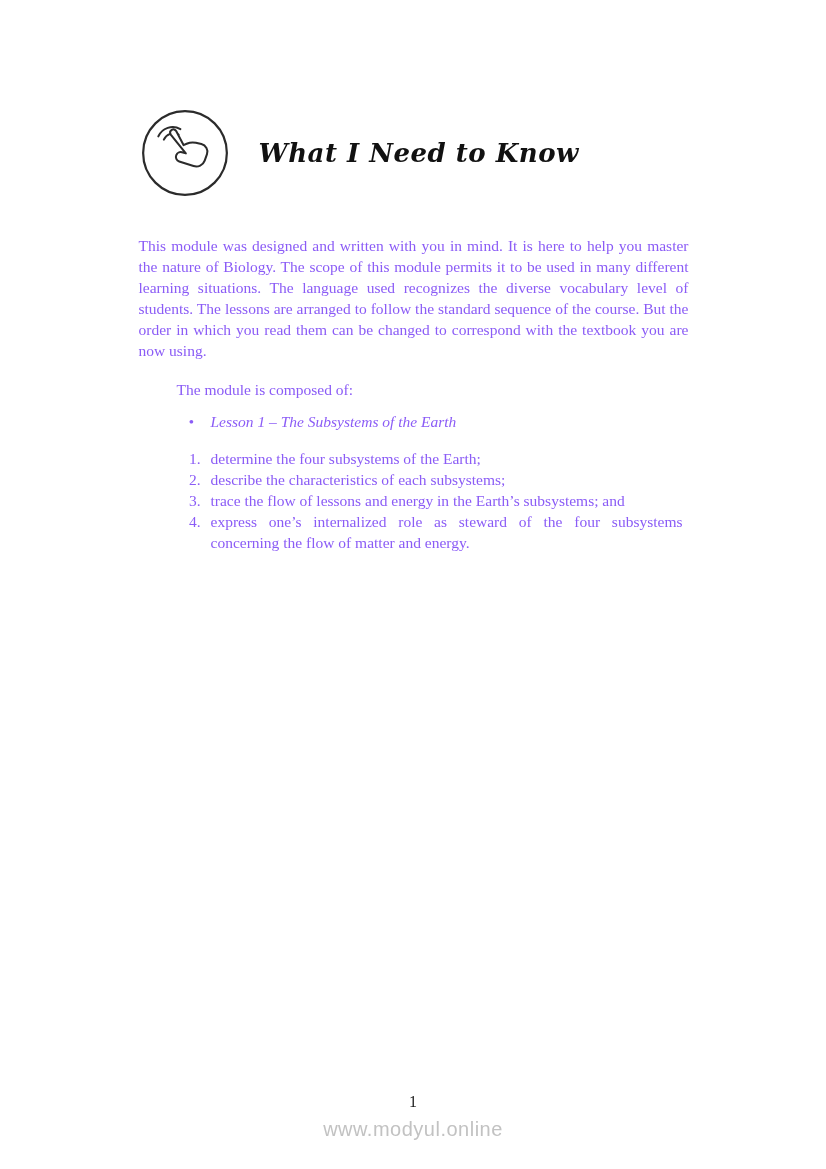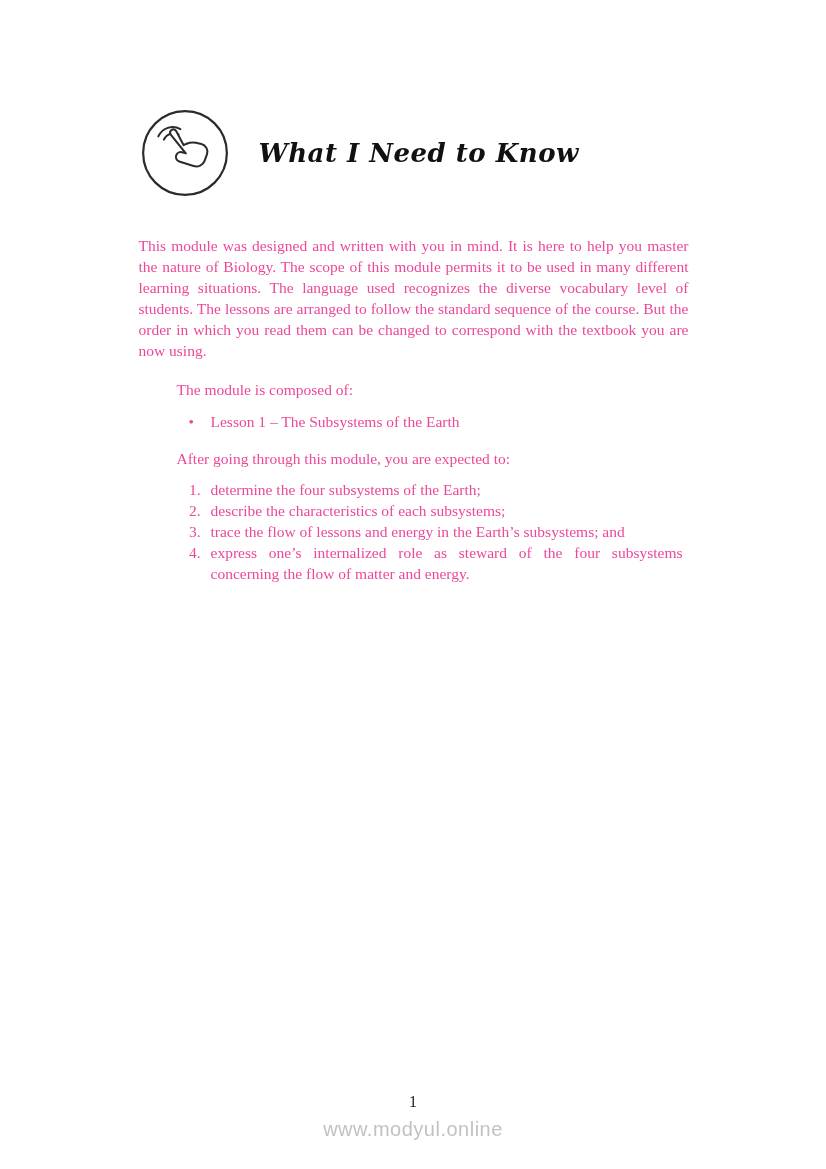--- a/index.html
+++ b/index.html
@@ -38,34 +38,35 @@
     font-size: 26px;
     font-weight: bold;
     font-style: italic;
     letter-spacing: 0.5px;
     color: #111;
   }
   
   .body-text {
     font-size: 15.5px;
     line-height: 1.36;
-    color: #ec4899;
+    color: #8b5cf6;
   }
   .intro {
     text-align: justify;
     margin-bottom: 18px;
   }
   .lead {
     margin-bottom: 10px;
     margin-left: 38px;
   }
   ul.bullet-list {
     list-style: none;
     margin: 0 0 16px 0;
     padding-left: 50px;
+    font-style: italic;
   }
   ul.bullet-list > li {
     position: relative;
     padding-left: 22px;
     line-height: 1.36;
   }
   ul.bullet-list > li::before {
     content: "\2022";
     position: absolute;
     left: 0;
@@ -140,21 +141,20 @@
     </header>
 
     <p class="body-text intro">This module was designed and written with you in mind. It is here to help you master the nature of Biology. The scope of this module permits it to be used in many different learning situations. The language used recognizes the diverse vocabulary level of students. The lessons are arranged to follow the standard sequence of the course. But the order in which you read them can be changed to correspond with the textbook you are now using.</p>
 
     <p class="body-text lead">The module is composed of:</p>
 
     <ul class="bullet-list body-text">
       <li>Lesson 1 – The Subsystems of the Earth</li>
     </ul>
 
-    <p class="body-text lead">After going through this module, you are expected to:</p>
 
     <ol class="num-list body-text">
       <li>determine the four subsystems of the Earth;</li>
       <li>describe the characteristics of each subsystems;</li>
       <li>trace the flow of lessons and energy in the Earth’s subsystems; and</li>
       <li>express one’s internalized role as steward of the four subsystems concerning the flow of matter and energy.</li>
     </ol>
 
   </div>
 

